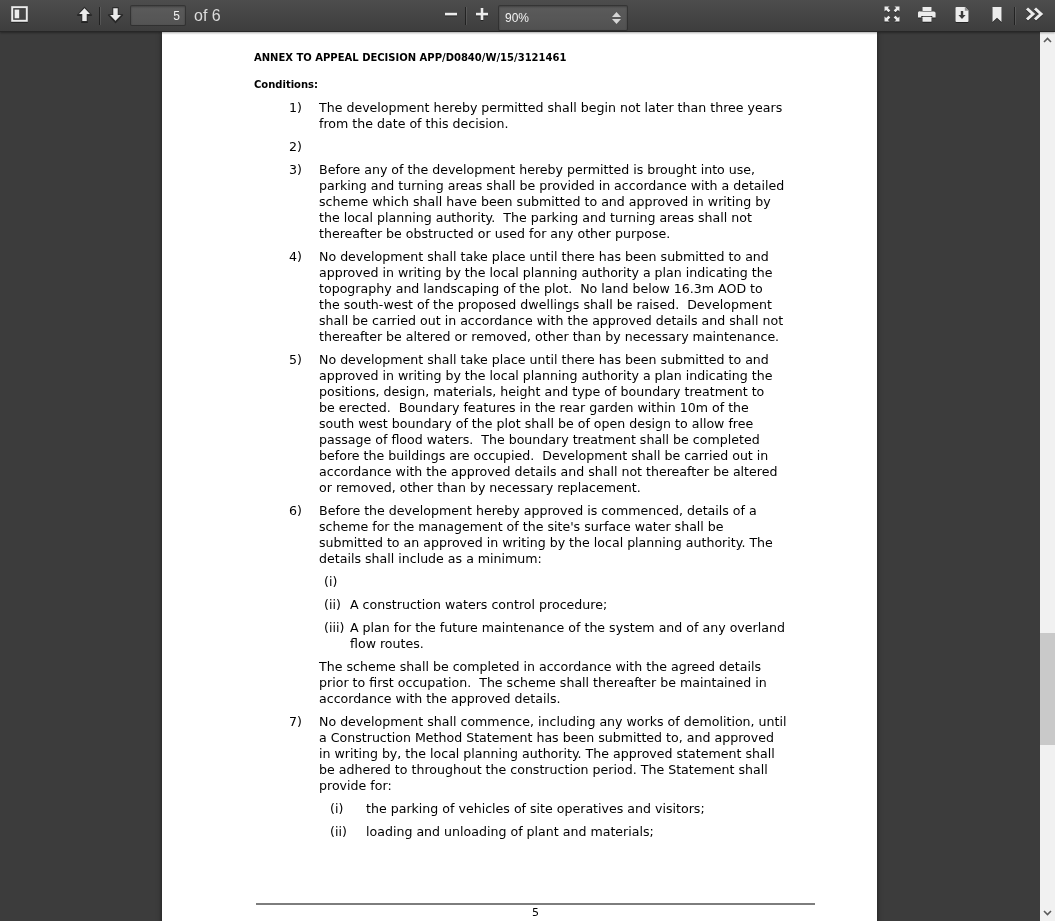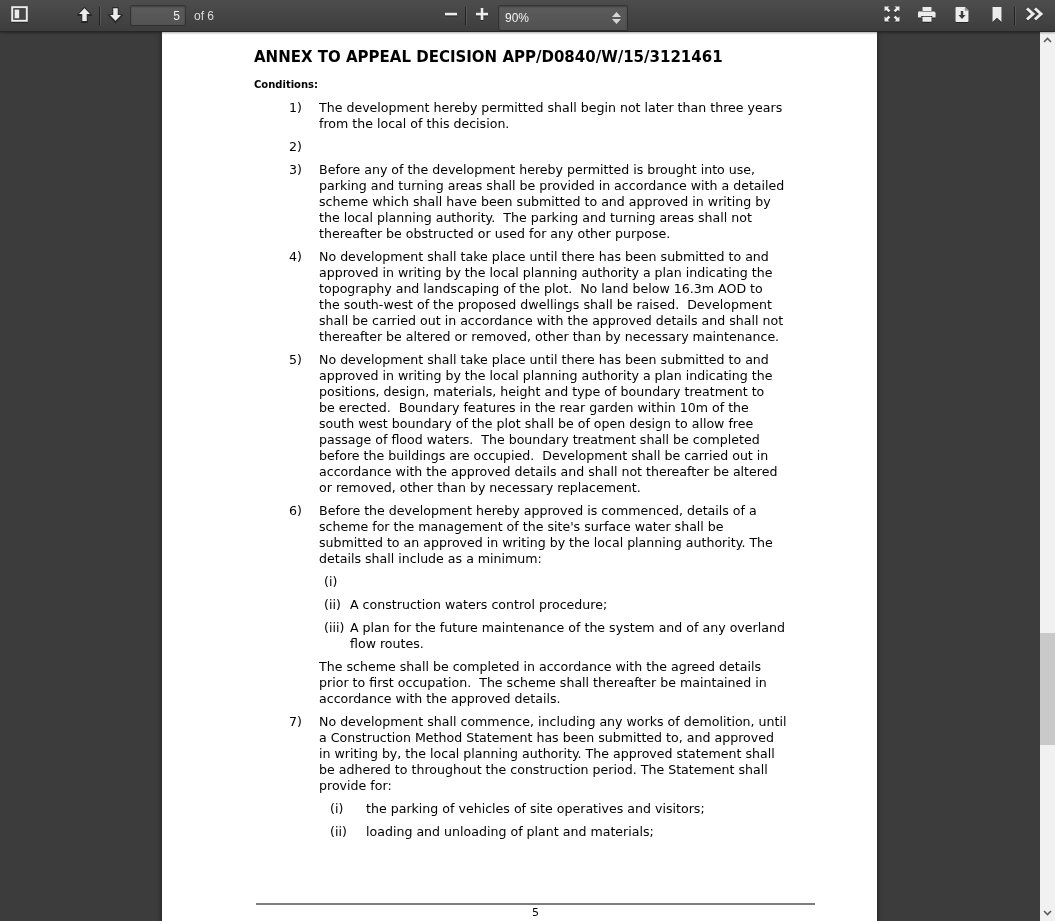--- a/index.html
+++ b/index.html
@@ -26,40 +26,40 @@
     background:rgba(255,255,255,.10);
     border:1px solid rgba(0,0,0,.42); border-radius:2px;
     box-shadow:inset 0 1px 2px rgba(0,0,0,.3);
     color:#f2f2f2; font-size:12px; font-family:"Liberation Sans",sans-serif;
   }
   #page-number-input {
     position:absolute; left:130px; top:5px; width:56px; height:21px;
     text-align:right; padding:0 5px; outline:none;
   }
   #page-count { position:absolute; left:194px; top:0; height:32px; line-height:32px;
-                color:#dcdcdc; font-size:12px; }
+                color:#dcdcdc; font-size:16px; }
   #zoom-select {
     position:absolute; left:498px; top:5px; width:130px; height:22px;
     display:flex; align-items:center; padding:12px 6px; cursor:default;
   }
   #zoom-select .zval { flex:1; color:#f2f2f2; font-size:12px; }
   .spinner { display:flex; flex-direction:column; gap:2px; align-items:center; }
 
   
   #viewer {
     position:absolute; top:32px; left:0; width:1040px; height:889px;
     background:#3c3c3c; overflow:hidden;
   }
   #pdf-page {
     position:absolute; left:162px; top:0; width:715px; height:910px;
     background:#ffffff; box-shadow:0 0 5px rgba(0,0,0,.55);
     font-family:"DejaVu Sans", sans-serif; color:#000;
   }
   #page-inner { padding:17px 64px 0 92px; }
-  .doc-title { font-size:15px; font-weight:bold; line-height:17px;
+  .doc-title { font-size:10px; font-weight:bold; line-height:17px;
                white-space:nowrap; margin-bottom:11px; }
   .doc-heading { font-size:10px; font-weight:bold; line-height:16px; margin-bottom:7px; }
 
   .block { display:flex; margin-bottom:7px; font-size:12.6px; line-height:16px; }
   .block .marker { flex:none; white-space:pre; }
   .block .btext  { white-space:pre-wrap; max-width:505px; }
   .block.item { margin-left:35px; }  .block.item .marker { width:30px; }
   .block.sub1 { margin-left:70px; }  .block.sub1 .marker { width:26px; }
   .block.sub2 { margin-left:76px; }  .block.sub2 .marker { width:36px; }
   .block.cont { margin-left:65px; }
@@ -198,21 +198,21 @@
 
 <div id="viewer">
   <div id="pdf-page">
     <div id="page-inner">
       <div class="doc-title">ANNEX TO APPEAL DECISION APP/D0840/W/15/3121461</div>
       <div class="doc-heading">Conditions:</div>
       <div id="conditions-list">
           <div class="block item">
             <span class="marker">1)</span>
             <span class="btext">The development hereby permitted shall begin not later than three years
-from the local of this decision.</span>
+from the date of this decision.</span>
           </div>
           <div class="block item">
             <span class="marker">2)</span>
           </div>
           <div class="block item">
             <span class="marker">3)</span>
             <span class="btext">Before any of the development hereby permitted is brought into use,
 parking and turning areas shall be provided in accordance with a detailed
 scheme which shall have been submitted to and approved in writing by
 the local planning authority.  The parking and turning areas shall not

